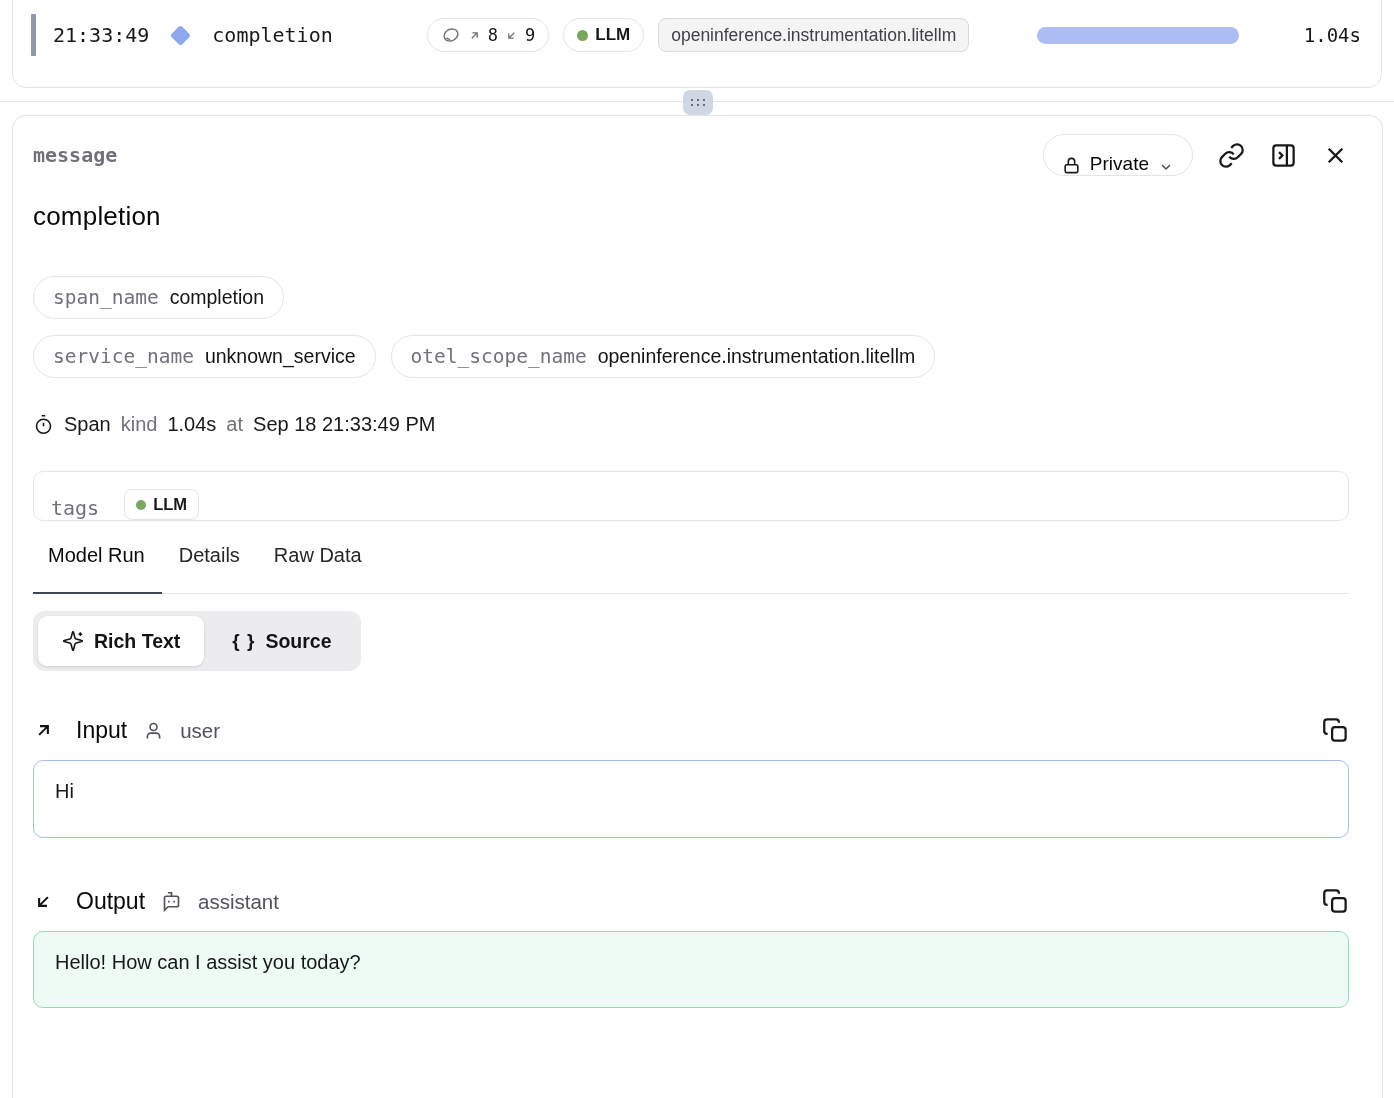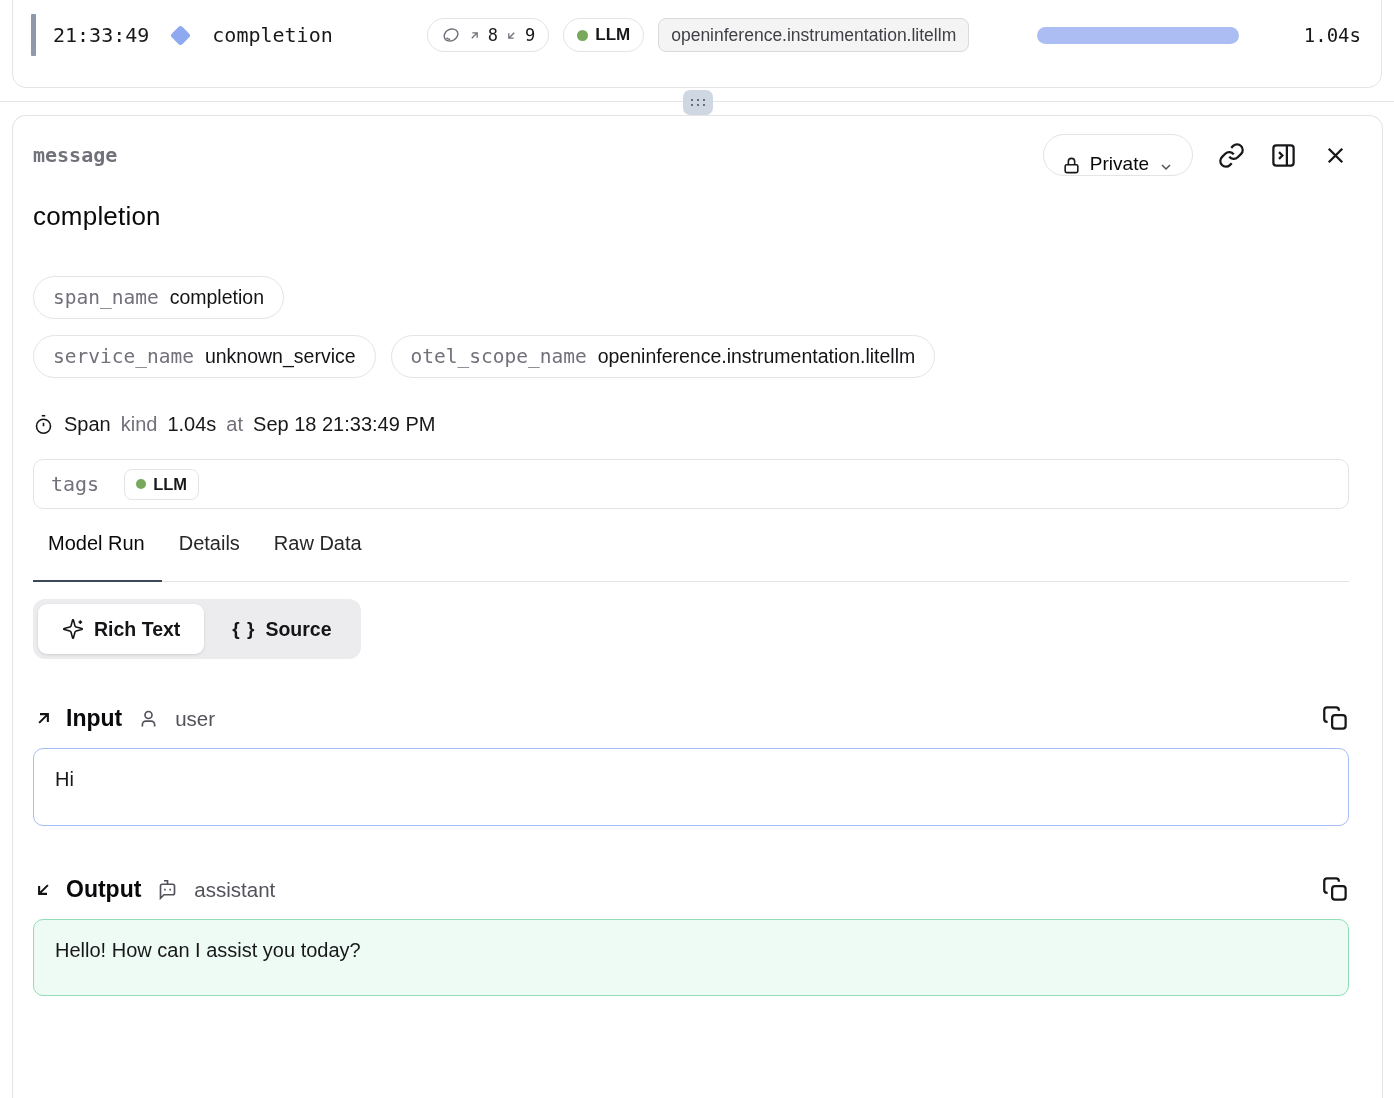--- a/index.html
+++ b/index.html
@@ -58,22 +58,22 @@
   .pill .k { font-size:19.5px; color:#71717a; }
   .pill .v { font-size:19.5px; color:#141417; }
   .pill-level { background:#eff6ff; border-color:#c3ddfd; }
   .pill-level .k { color:#1e3a8a; }
   .pill-level .v { color:#1d4ed8; font-weight:600; }
 
   .timing { margin-top:35px; display:flex; align-items:center; gap:10px; font-size:20px; }
   .timing .muted { color:#71717a; }
   .timing .strong { color:#18181b; }
 
-  .tags-box { margin-top:23px; height:50px; border:1px solid #e4e4e7; border-radius:10px;
-    display:flex; align-items:center; gap:25px; padding:0 17px; }
+  .tags-box { margin-top:35px; height:50px; border:1px solid #e4e4e7; border-radius:10px;
+    display:flex; align-items:flex-end; gap:25px; padding:0 17px; }
   .tags-label { font-size:20px; color:#71717a; }
   .tag-pill { height:31px; display:flex; align-items:center; gap:7px; border:1px solid #e4e4e7;
     border-radius:8px; padding:0 11px; background:#fff; }
   .tag-pill .dot-green { width:10px; height:10px; }
   .tag-pill span.lbl { font-size:16.5px; font-weight:600; color:#18181b; }
 
   .tabs { margin-top:23px; display:flex; border-bottom:1px solid #e4e4e7; }
   .tab { font-size:20px; color:#27272a; padding:0 17px 26px 17px; cursor:pointer; position:relative;text-align:center; }
   .tab:first-child { padding-left:15px; }
   .tab.active { color:#09090b; }
@@ -82,21 +82,21 @@
   .segmented { margin-top:17px; display:inline-flex; align-items:center; background:#ececee;
     border-radius:12px; padding:5px; gap:4px; }
   .seg-btn { height:50px; display:flex; align-items:center; gap:10px; padding:0 24px;
     border-radius:9px; border:none; background:transparent; font-size:19.5px; font-weight:600;
     color:#141417; cursor:pointer; font-family:"Liberation Sans", sans-serif; }
   .seg-btn.active { background:#fff; box-shadow:0 1px 3px rgba(0,0,0,.12); }
   .braces { font-size:19px; font-weight:600; letter-spacing:1px; }
 
   .io-section { margin-top:46px; }
   .io-head { display:flex; align-items:center; }
-  .io-label { font-size:23px; font-weight:700; color:#09090b; margin-left:12px; }
+  .io-label { font-size:23px; font-weight:400; color:#09090b; margin-left:22px; }
   .io-role { display:flex; align-items:center; gap:16px; margin-left:16px; color:#52525b; font-size:20.5px; }
   .copy-btn { margin-left:auto; background:none; border:none; padding:0; cursor:pointer; display:flex; }
   .io-box { margin-top:16px; border-radius:10px; padding:19px 21px 34px; font-size:20px; color:#18181b; }
   .io-box.input { border:1.5px solid #a4bdf4; background:#fff; }
   .io-box.output { border:1.5px solid #90ddb6; background:#eefbf4; padding-bottom:33px; }
   .out-section { margin-top:50px; }
 </style>
 </head>
 <body>
 

